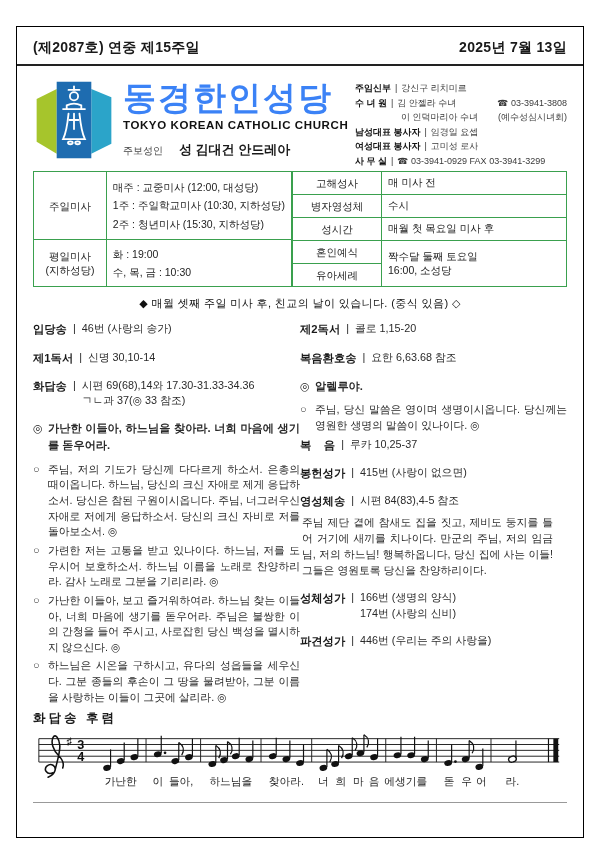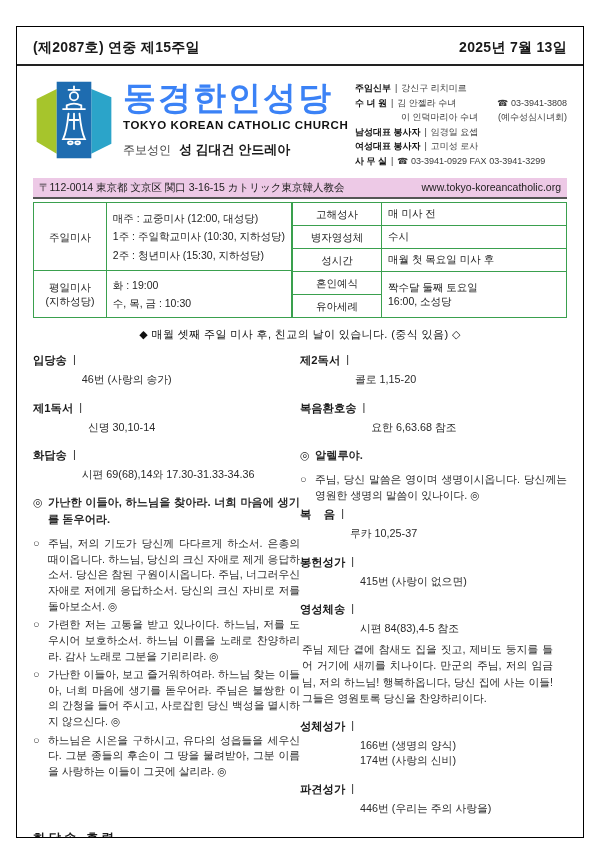--- a/index.html
+++ b/index.html
@@ -15,21 +15,21 @@
   
   .header-row{display:flex;justify-content:space-between;font-size:14px;font-weight:800;letter-spacing:.3px;}
   .header-rule{border-top:2px solid #222;margin:7px -16px 0 -16px;}
   
   .masthead{display:flex;align-items:flex-start;margin-top:13px;}
   .logo{width:82px;height:82px;flex:none;}
   .brand{margin-left:8px;margin-top:2px;}
   .name-ko{font-size:33px;font-weight:800;letter-spacing:2px;line-height:1;color:#3b82f6;}
   .name-en{font-size:11.5px;font-weight:800;letter-spacing:.6px;margin-top:5px;color:#111;}
   .patron{margin-top:9px;}
-  .patron-label{font-size:12px;color:#444;margin-right:8px;}
+  .patron-label{font-size:10px;color:#444;margin-right:16px;}
   .patron-name{font-size:13px;font-weight:800;}
   .contacts{margin-left:auto;font-size:9px;line-height:1.62;white-space:nowrap;width:212px;margin-top:2px;}
   .c-row{display:flex;}
   .c-label{font-weight:800;color:#111;text-align:center;}
   .c-sep{margin:0 4px;color:#333;}
   .c-val{color:#3a3a3a;}
   .c-side{margin-left:auto;color:#3a3a3a;}
   .indent{padding-left:46px;}
   
   .address-bar{
@@ -46,21 +46,21 @@
   .mbody div{line-height:1.8;white-space:nowrap;}
   .right-t .mhead{width:76px;}
   
   .notice{text-align:center;font-size:11px;margin:9px 0 10px;letter-spacing:.4px;color:#111;}
   
   .columns{display:flex;}
   .col{flex:1;font-size:10.8px;min-width:0;}
   .entry{display:flex;margin-bottom:12px;line-height:1.42;}
   .elabel{font-weight:800;white-space:pre;font-size:11.3px;flex:none;}
   .esep{margin:0 6px;color:#222;flex:none;}
-  .evals{color:#2a2a2a;min-width:0;margin-top:20px;}
+  .evals{color:#2a2a2a;min-width:0;}
   .refrain-line{display:flex;font-weight:800;margin:2px 0 8px;line-height:1.5;font-size:11.2px;}
   .vmark{width:15px;flex:none;}
   .verse{display:flex;margin-bottom:3px;line-height:1.45;}
   .vtext{flex:1;text-align:justify;color:#2a2a2a;}
   .cpara{margin:-7px 14px 12px 2px;line-height:1.5;text-align:justify;color:#2a2a2a;}
   
   .refrain-title{font-weight:800;font-size:12.5px;letter-spacing:3px;margin:2px 0 1px;}
   .staff-svg{width:100%;height:72px;display:block;}
   .bottom-rule{border-top:1.5px solid #999;margin-top:2px;}
 </style>
@@ -127,24 +127,20 @@
           <span class="c-val">고미성 로사</span>
       </div>
       <div class="c-row">
         <span class="c-label">사 무 실</span>
           <span class="c-sep">|</span>
           <span class="c-val">☎ 03-3941-0929 FAX 03-3941-3299</span>
       </div>
     </div>
   </div>
 
-  <div class="address-bar">
-    <span>〒112-0014 東京都 文京区 関口 3-16-15 カトリック東京韓人教会</span>
-    <span>www.tokyo-koreancatholic.org</span>
-  </div>
 
   <div class="mass-tables">
     <table class="mtable left-t">
       <tbody>
         <tr>
           <td class="mhead">주일미사</td>
           <td class="mbody">
             <div>매주 : 교중미사 (12:00, 대성당)</div>
             <div>1주 : 주일학교미사 (10:30, 지하성당)</div>
             <div>2주 : 청년미사 (15:30, 지하성당)</div>
@@ -206,20 +202,21 @@
           <span class="esep">|</span>
           <div class="evals">
             <div>신명 30,10-14</div>
           </div>
         </div>
         <div class="entry">
           <span class="elabel">화답송</span>
           <span class="esep">|</span>
           <div class="evals">
             <div>시편 69(68),14와 17.30-31.33-34.36</div>
+            <div>ㄱㄴ과 37(◎ 33 참조)</div>
           </div>
         </div>
         <div class="refrain-line">
           <span class="vmark">◎</span>
           <div class="vtext">가난한 이들아, 하느님을 찾아라. 너희 마음에 생기를 돋우어라.</div>
         </div>
         <div class="verse">
           <span class="vmark">○</span>
           <div class="vtext">주님, 저의 기도가 당신께 다다르게 하소서. 은총의 때이옵니다. 하느님, 당신의 크신 자애로 제게 응답하소서. 당신은 참된 구원이시옵니다. 주님, 너그러우신 자애로 저에게 응답하소서. 당신의 크신 자비로 저를 돌아보소서. ◎</div>
         </div>

